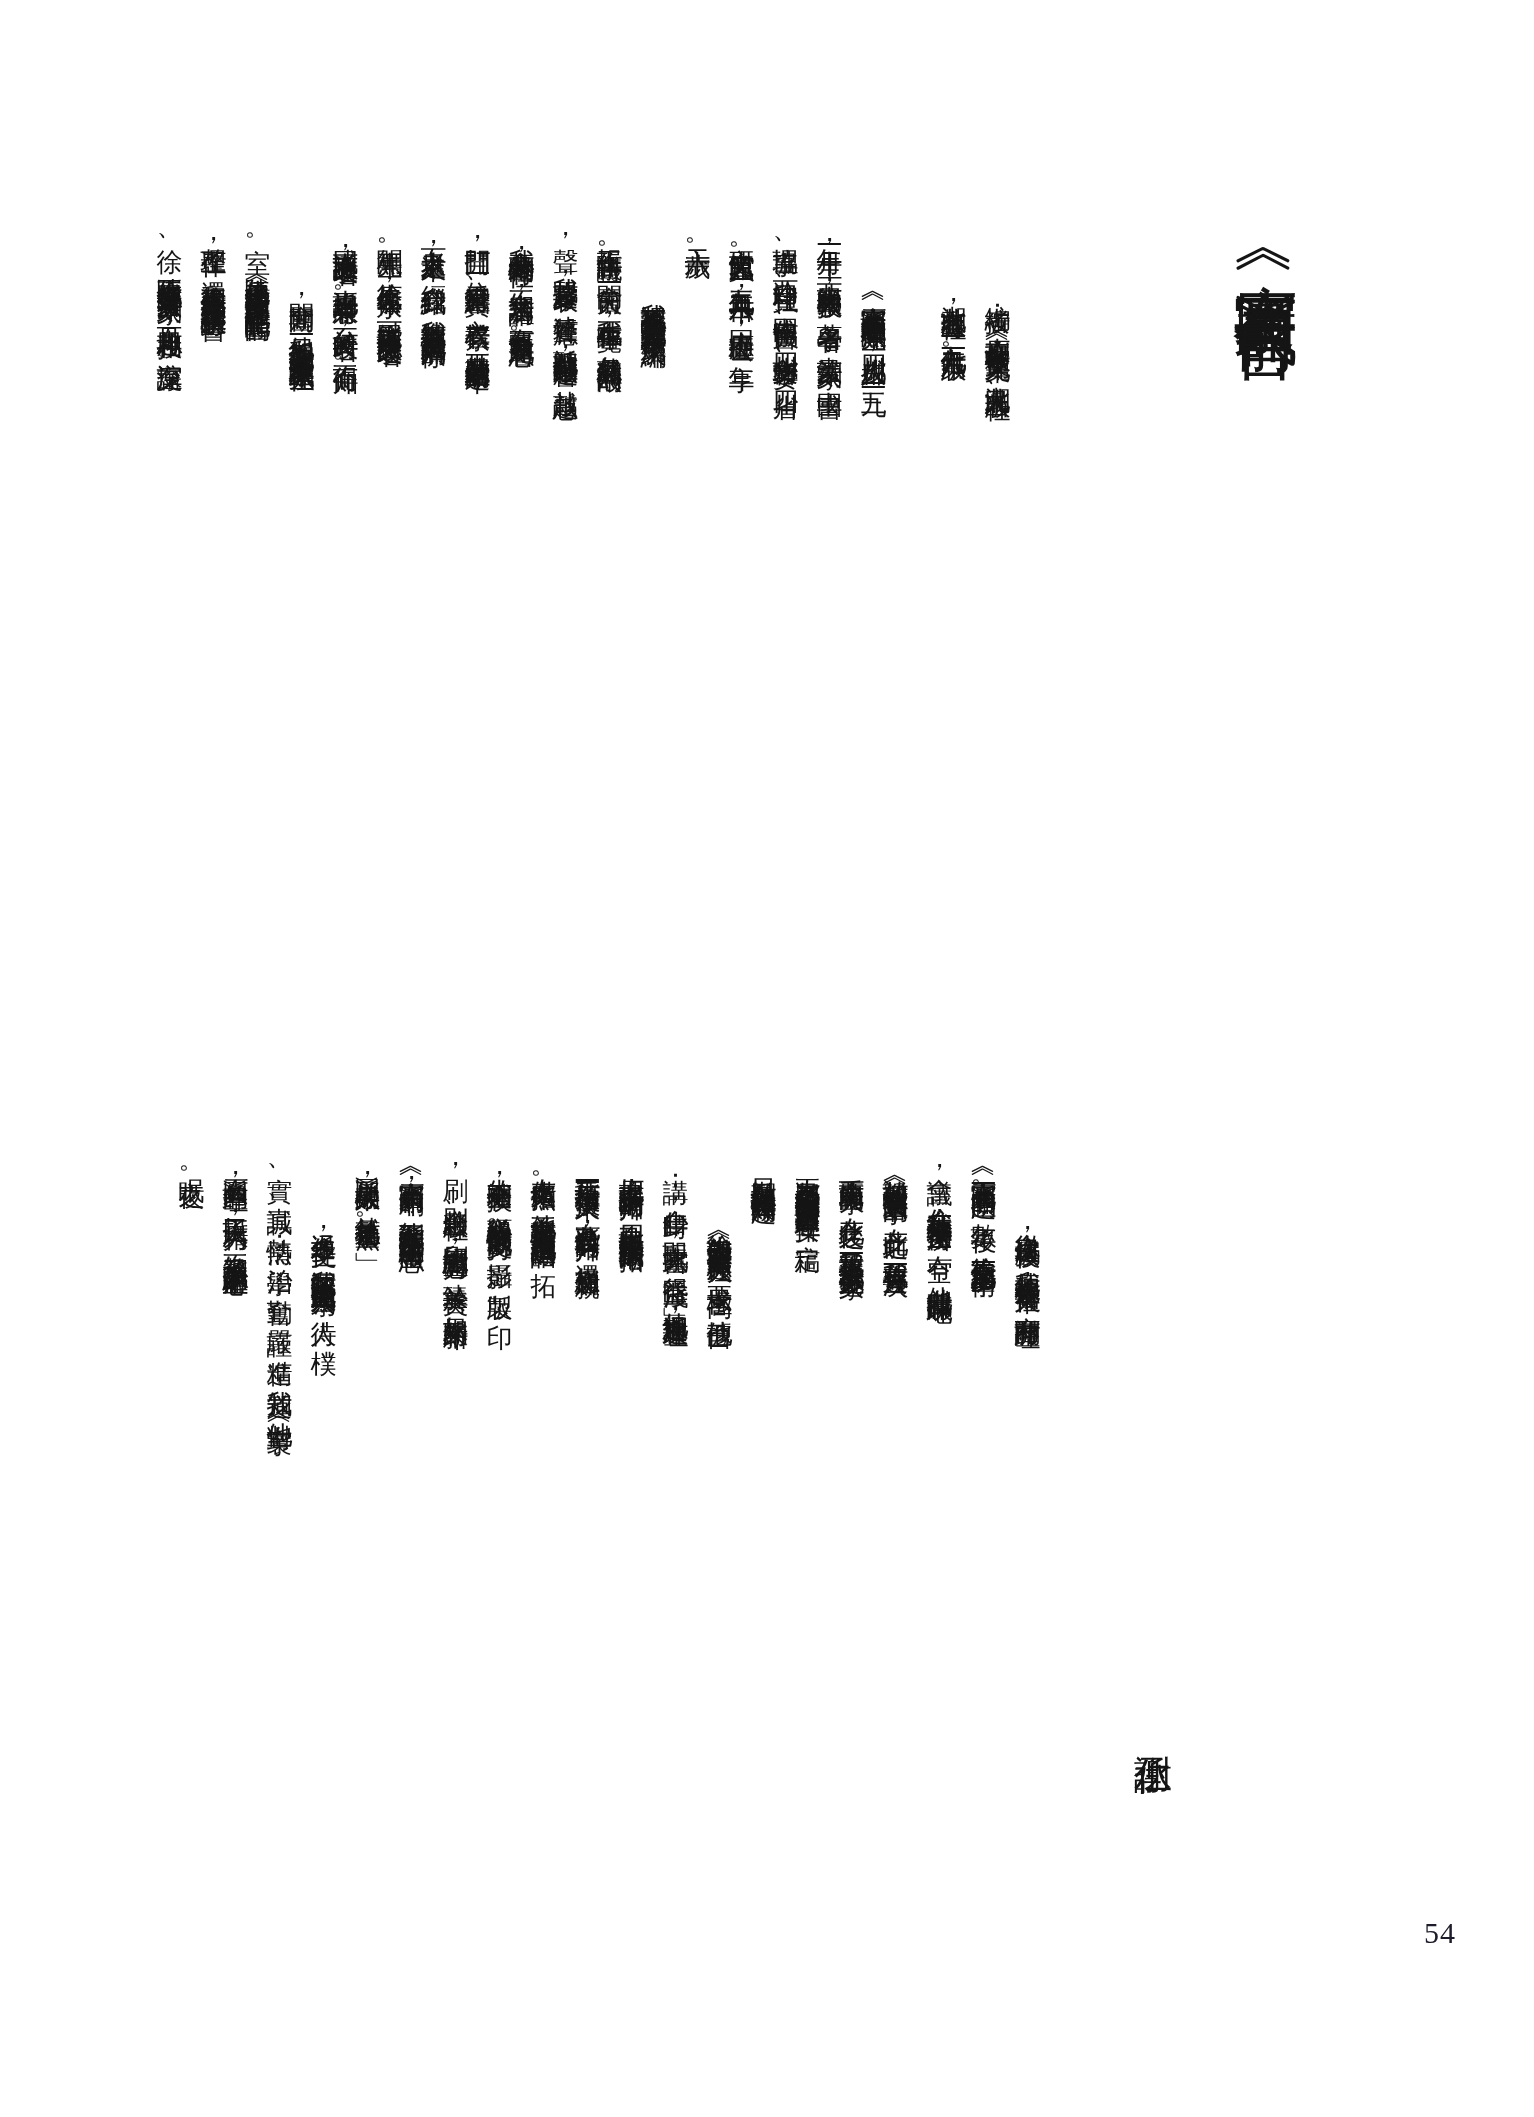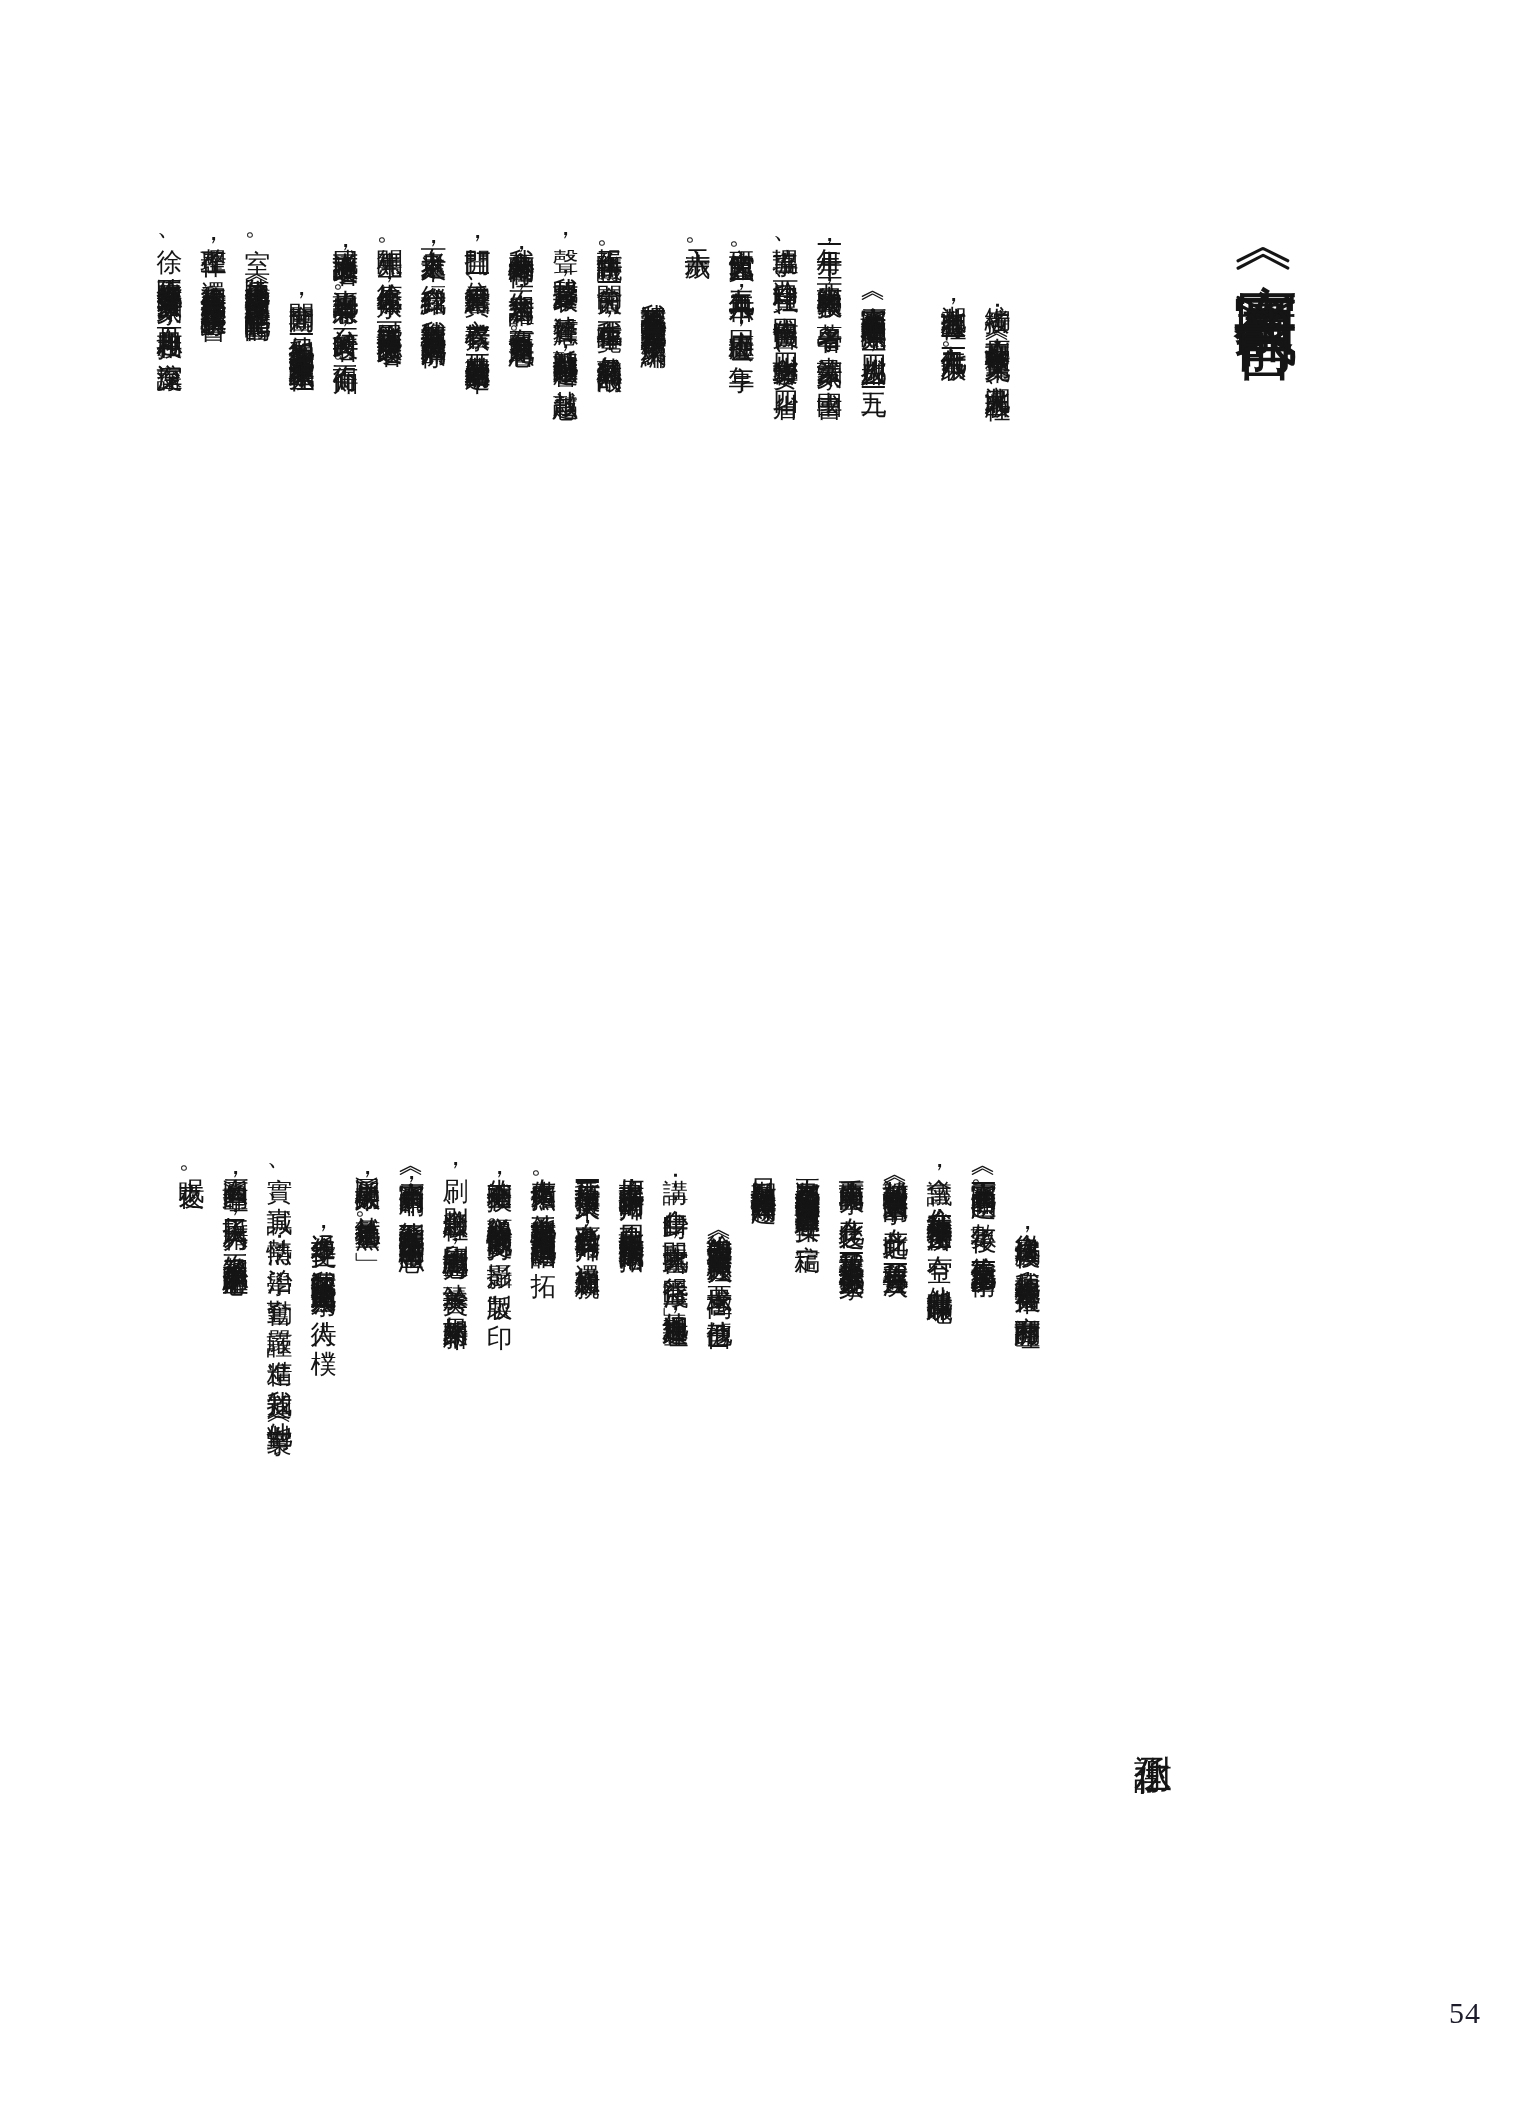--- a/index.html
+++ b/index.html
@@ -47,25 +47,24 @@
     font-size:38px;
     line-height:70px;
     letter-spacing:2px;
     padding-top:567px;
     margin-left:69px;
     white-space:nowrap;
   }
 
   .page-number{
     position:absolute;
-    left:1424px; top:1996px;
+    left:1424px; top:1916px;
     font-size:30px;
     letter-spacing:1px;
     color:#1c1c2a;
-    margin-left:25px;
   }
 </style>
 </head>
 <body>
 
 <div class="page">
 
   <div class="vsection section-top">
     <div class="article-title">《寰宇貞石圖》代前言</div>
     <div class="editor-note vcols">

